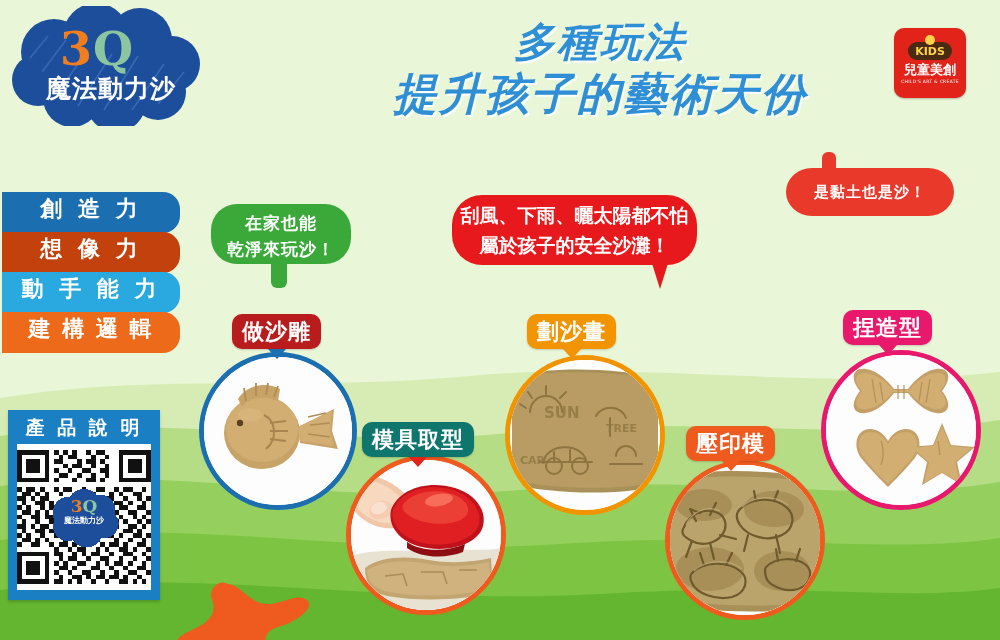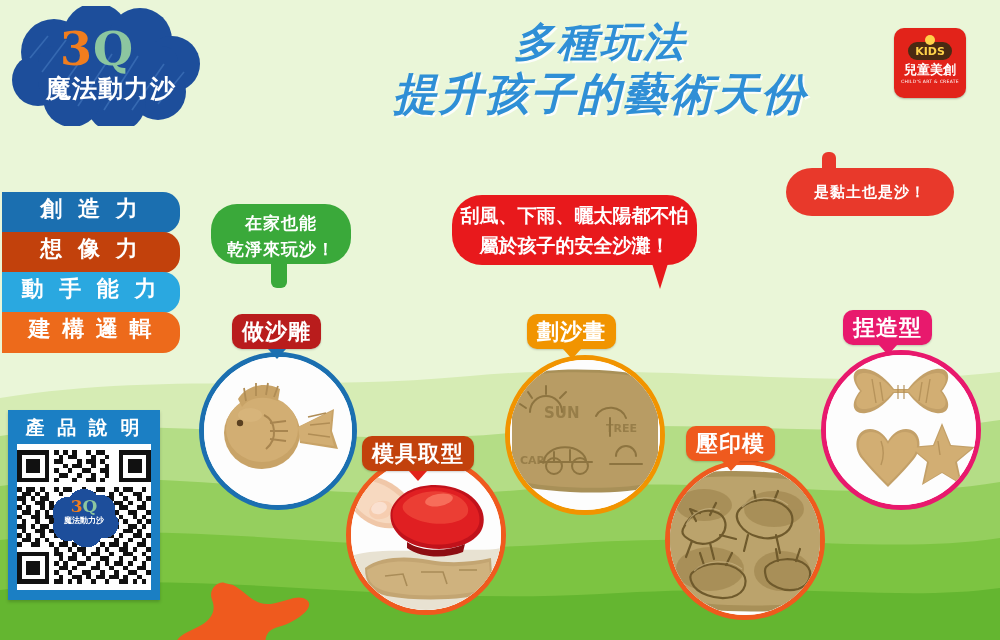--- a/index.html
+++ b/index.html
@@ -171,21 +171,21 @@
     position:absolute; left:50%; margin-left:-9px; top:100%;
     width:0; height:0;
     border-left:9px solid transparent; border-right:9px solid transparent;
   }
   .lb-sculpt { left:232px; top:314px; background:#b91c1c; }
   .lb-sculpt .tail { border-top:10px solid #1b6fb0; }
   .lb-draw   { left:527px; top:314px; background:#f19400; }
   .lb-draw .tail { border-top:10px solid #f19400; }
   .lb-shape  { left:843px; top:310px; background:#e8196d; }
   .lb-shape .tail { border-top:10px solid #e8196d; }
-  .lb-mold   { left:362px; top:436px; background:#c2410c; }
+  .lb-mold   { left:362px; top:422px; background:#0f766e; }
   .lb-mold .tail { border-top:10px solid #e2231a; }
   .lb-stamp  { left:686px; top:426px; background:#ef5a1e; }
   .lb-stamp .tail { border-top:10px solid #ef5a1e; }
 </style>
 </head>
 <body>
 
 <div id="poster">
 
   <svg class="bg-layer" viewBox="0 0 1000 640" preserveAspectRatio="none">

